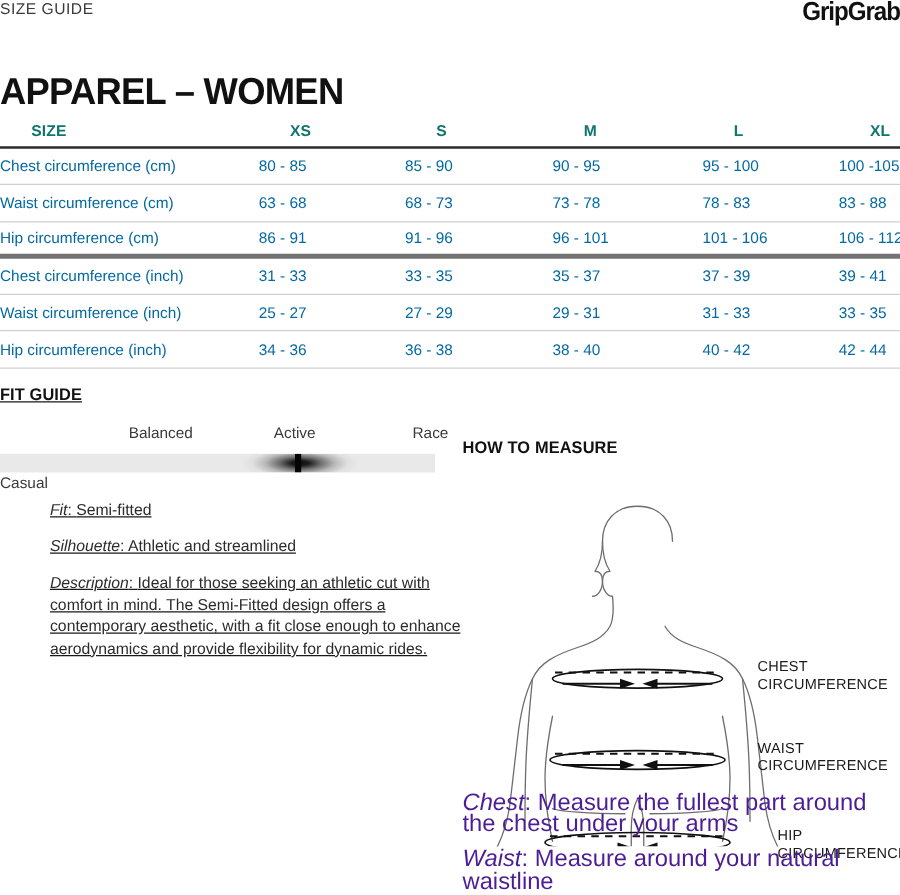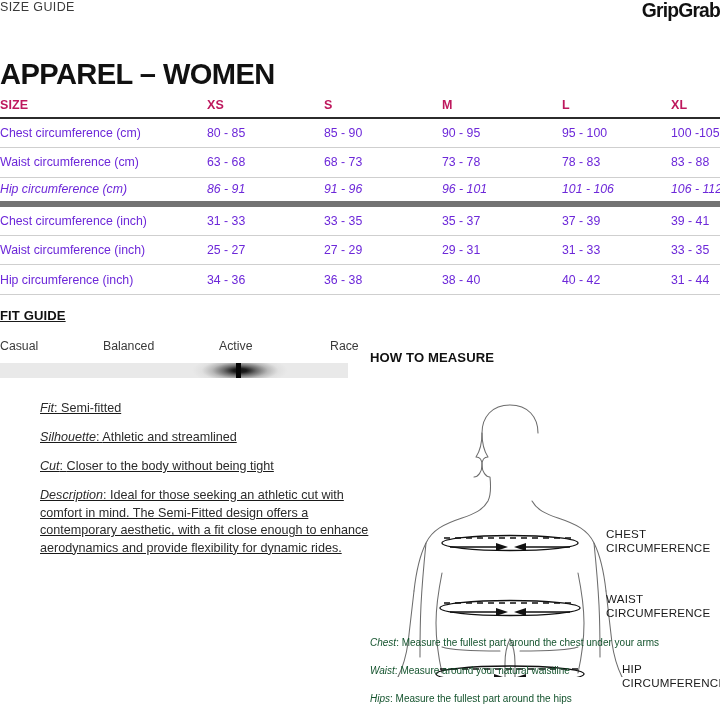--- a/index.html
+++ b/index.html
@@ -82,35 +82,35 @@
     white-space: nowrap;
   }
   .thead {
     height: 26px;
     border-bottom: 2px solid #2b2b2b;
   }
   .thead .cell {
     font-size: 12.5px;
     font-weight: 700;
     letter-spacing: 0.1px;
-    color: #be185d;
+    color: #0f766e;
+    margin-left: 25px;
   }
   .tbody .trow {
     border-bottom: 1px solid #cfcfcf;
   }
   .tbody .trow.group-end {
-    border-bottom: 6px solid #737373;
-    font-style: italic;
+    border-bottom: 4px solid #737373;
   }
   .tbody .trow.last {
     border-bottom: 1px solid #cfcfcf;
   }
   .tbody .cell {
     font-size: 12.3px;
-    color: #6d28d9;
+    color: #0369a1;
     font-weight: 400;
   }
   .c-label { left: 0; }
   .c-xs { left: 207px; }
   .c-s  { left: 324px; }
   .c-m  { left: 442px; }
   .c-l  { left: 562px; }
   .c-xl { left: 671px; }
 
   
@@ -149,21 +149,21 @@
     height: 18px;
     width: 348px;
   }
   .scale-labels span {
     position: absolute;
     top: 0;
     font-size: 12.3px;
     color: #3a3a3a;
     white-space: nowrap;
   }
-  .sl-0 { left: 0; }
+  .sl-0 { left: 0; margin-top: 40px; }
   .sl-1 { left: 103px; }
   .sl-2 { left: 219px; }
   .sl-3 { left: 330px; }
 
   .scale-bar {
     position: relative;
     width: 348px;
     height: 15px;
     margin-top: 6px;
     background: #e9e9e9;
@@ -240,23 +240,23 @@
   .co-waist { left: 236px; top: 215px; }
   .co-hip   { left: 252px; top: 285px; }
 
   .measure-notes {
     position: absolute;
     left: 370px;
     top: 634px;
     width: 345px;
   }
   .note {
-    font-size: 10px;
+    font-size: 19px;
     line-height: 17.2px;
-    color: #14532d;
+    color: #4c1d95;
     margin-bottom: 11px;
   }
   .note:last-child { margin-bottom: 0; }
   .note .k { font-style: italic; }
 </style>
 </head>
 <body>
 
 <div class="page">
 
@@ -317,21 +317,21 @@
         <div class="cell c-m">29 - 31</div>
         <div class="cell c-l">31 - 33</div>
         <div class="cell c-xl">33 - 35</div>
       </div>
       <div class="trow last">
         <div class="cell c-label">Hip circumference (inch)</div>
         <div class="cell c-xs">34 - 36</div>
         <div class="cell c-s">36 - 38</div>
         <div class="cell c-m">38 - 40</div>
         <div class="cell c-l">40 - 42</div>
-        <div class="cell c-xl">31 - 44</div>
+        <div class="cell c-xl">42 - 44</div>
       </div>
     </div>
   </div>
 
   <div class="lower">
 
     <div class="col-left">
       <div class="section-head">FIT GUIDE</div>
 
       <div class="scale-labels">
@@ -345,23 +345,20 @@
         <div class="scale-marker"></div>
         <div class="scale-core"></div>
       </div>
 
       <div class="fit-lines">
         <div class="fit-line">
           <span class="k">Fit</span><span>: </span><span>Semi-fitted</span>
         </div>
         <div class="fit-line">
           <span class="k">Silhouette</span><span>: </span><span>Athletic and streamlined</span>
-        </div>
-        <div class="fit-line">
-          <span class="k">Cut</span><span>: </span><span>Closer to the body without being tight</span>
         </div>
         <div class="fit-desc">
           <span class="k">Description</span><span>: </span><span>Ideal for those seeking an athletic cut with comfort in mind. The Semi-Fitted design offers a contemporary aesthetic, with a fit close enough to enhance aerodynamics and provide flexibility for dynamic rides.</span>
         </div>
       </div>
     </div>
 
     <div class="col-right">
       <div class="section-head">HOW TO MEASURE</div>
 

